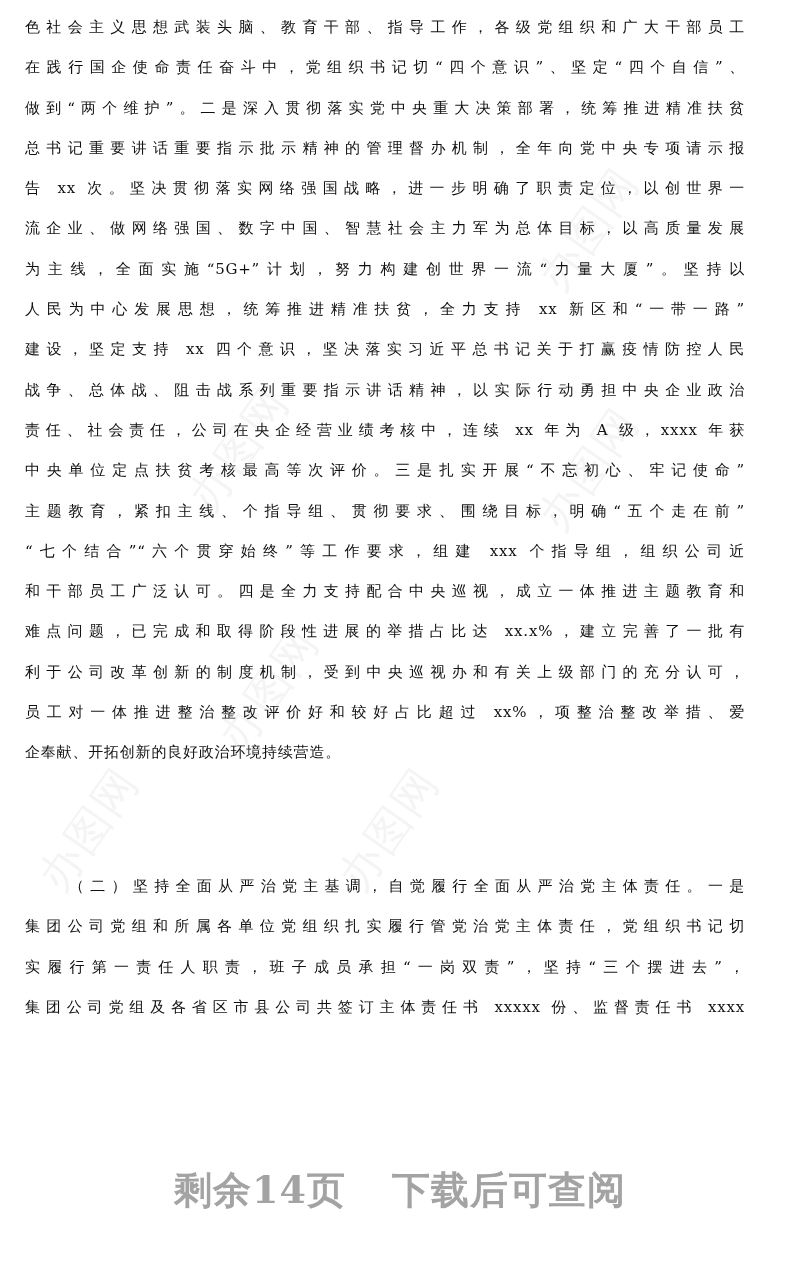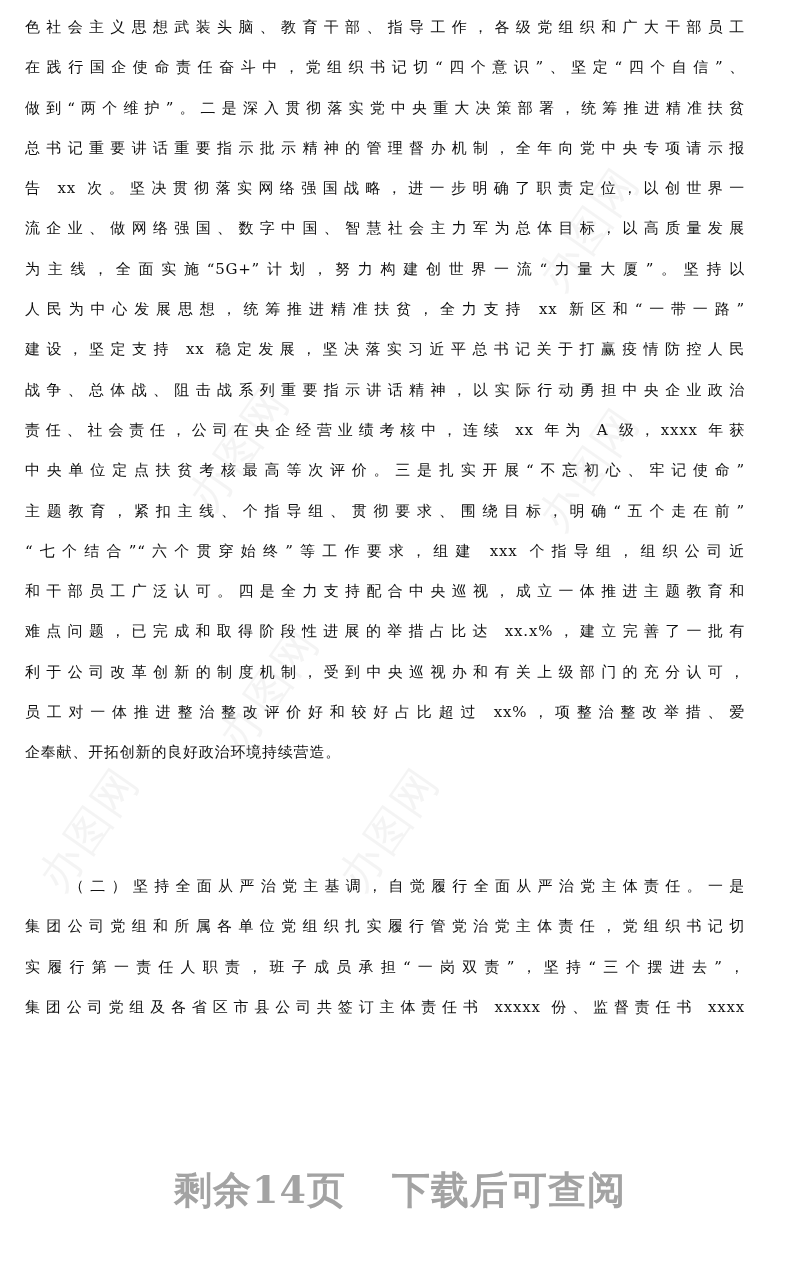--- a/index.html
+++ b/index.html
@@ -88,21 +88,21 @@
 
   <div class="para para-1">
     <span class="line">色社会主义思想武装头脑、教育干部、指导工作，各级党组织和广大干部员工</span>
     <span class="line">在践行国企使命责任奋斗中，党组织书记切“四个意识”、坚定“四个自信”、</span>
     <span class="line">做到“两个维护”。二是深入贯彻落实党中央重大决策部署，统筹推进精准扶贫</span>
     <span class="line">总书记重要讲话重要指示批示精神的管理督办机制，全年向党中央专项请示报</span>
     <span class="line">告 xx 次。坚决贯彻落实网络强国战略，进一步明确了职责定位，以创世界一</span>
     <span class="line">流企业、做网络强国、数字中国、智慧社会主力军为总体目标，以高质量发展</span>
     <span class="line">为主线，全面实施“5G+”计划，努力构建创世界一流“力量大厦”。坚持以</span>
     <span class="line">人民为中心发展思想，统筹推进精准扶贫，全力支持 xx 新区和“一带一路”</span>
-    <span class="line">建设，坚定支持 xx 稳定发展，坚决落实习近平总书记关于打赢疫情防控人民</span>
+    <span class="line">建设，坚定支持 xx 四个意识，坚决落实习近平总书记关于打赢疫情防控人民</span>
     <span class="line">战争、总体战、阻击战系列重要指示讲话精神，以实际行动勇担中央企业政治</span>
     <span class="line">责任、社会责任，公司在央企经营业绩考核中，连续 xx 年为 A 级，xxxx 年获</span>
     <span class="line">中央单位定点扶贫考核最高等次评价。三是扎实开展“不忘初心、牢记使命”</span>
     <span class="line">主题教育，紧扣主线、个指导组、贯彻要求、围绕目标，明确“五个走在前”</span>
     <span class="line">“七个结合”“六个贯穿始终”等工作要求，组建 xxx 个指导组，组织公司近</span>
     <span class="line">和干部员工广泛认可。四是全力支持配合中央巡视，成立一体推进主题教育和</span>
     <span class="line">难点问题，已完成和取得阶段性进展的举措占比达 xx.x%，建立完善了一批有</span>
     <span class="line">利于公司改革创新的制度机制，受到中央巡视办和有关上级部门的充分认可，</span>
     <span class="line">员工对一体推进整治整改评价好和较好占比超过 xx%，项整治整改举措、爱</span>
     <span class="line last">企奉献、开拓创新的良好政治环境持续营造。</span>

